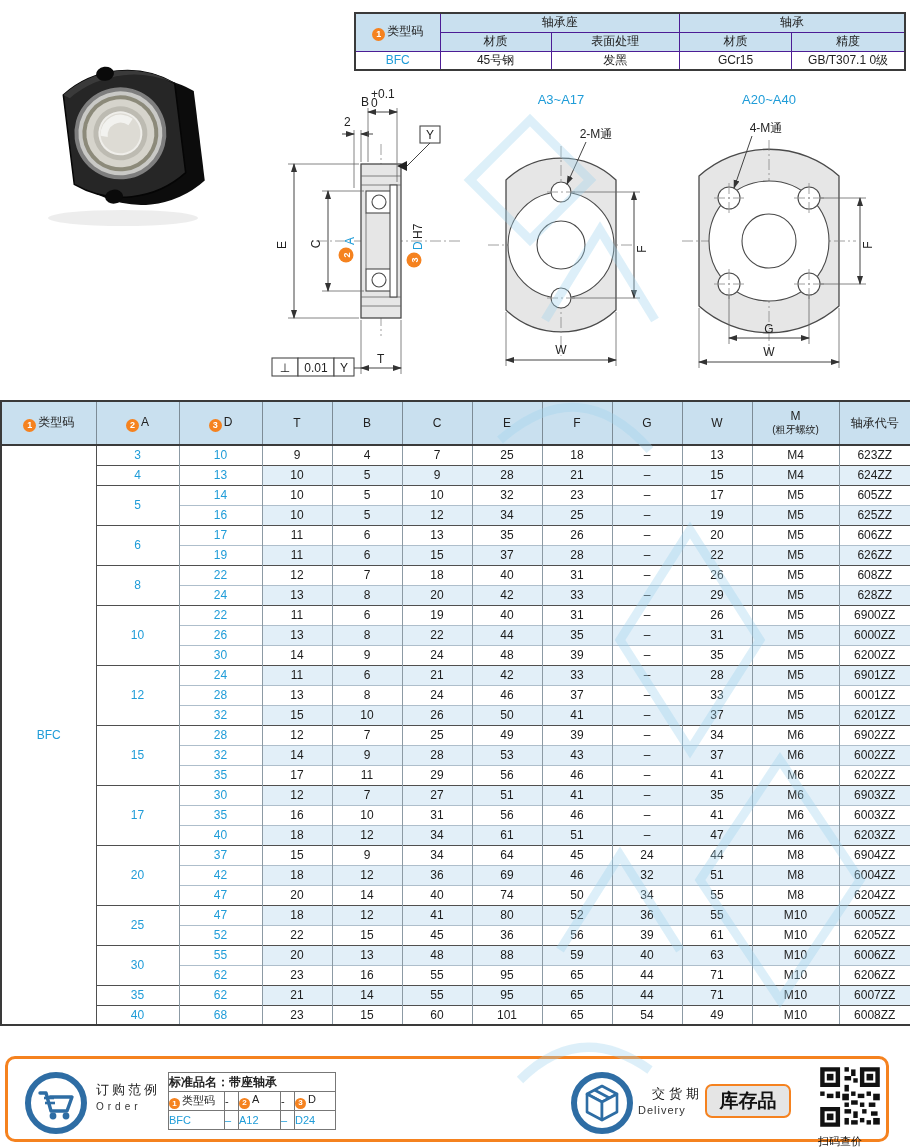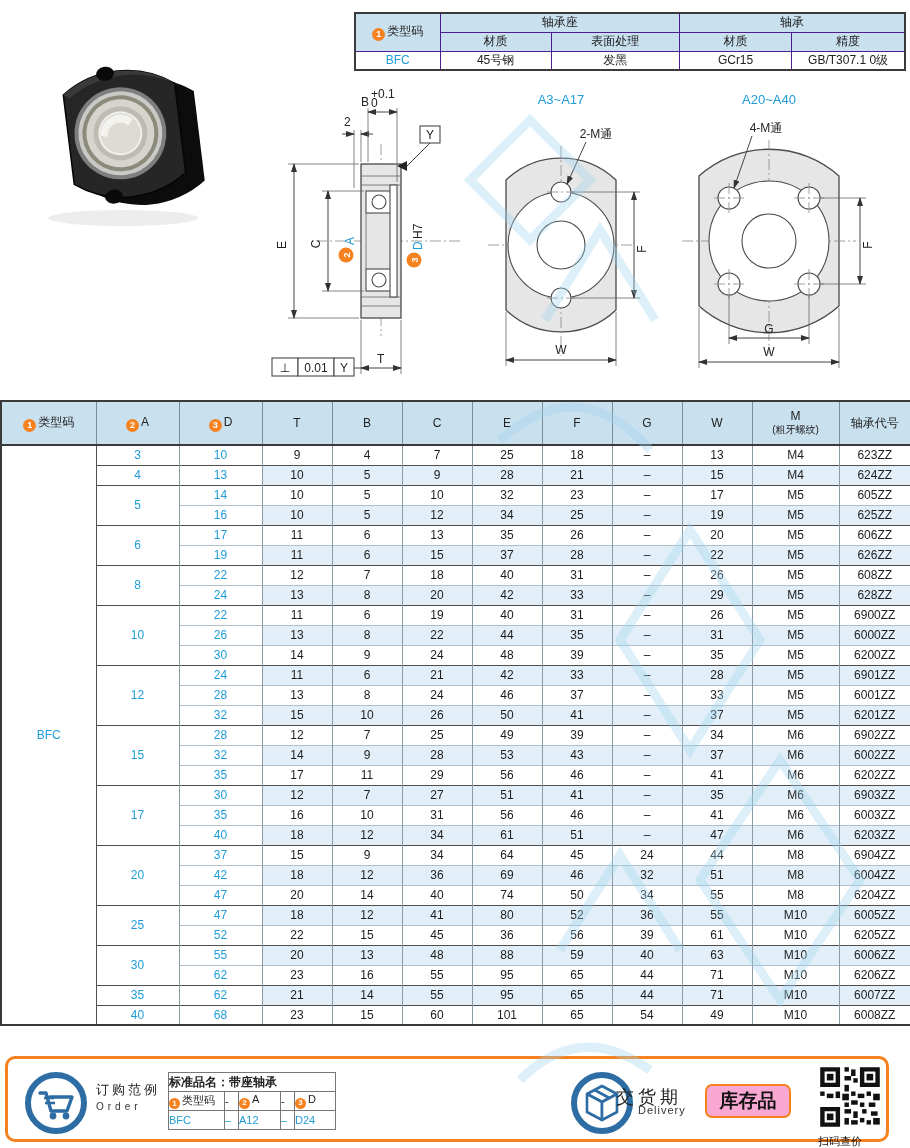--- a/index.html
+++ b/index.html
@@ -47,23 +47,23 @@
 
 
 .footer-box{position:absolute;left:5px;top:1056px;width:884px;height:86px;
 border:3px solid #f5821f;border-radius:10px;background:#fff}
 .order-cn{position:absolute;left:88px;top:22px;font-size:13px;letter-spacing:3px;color:#222}
 .order-en{position:absolute;left:88px;top:42px;font-size:10px;letter-spacing:4px;color:#333}
 .order-table{position:absolute;left:160px;top:13px;width:168px;border-collapse:collapse;
 font-size:11px;text-align:left;border:1.5px solid #555;color:#222}
 .order-table td{border:1px solid #777;height:19px}
 .ot-title{font-weight:bold;font-size:12px}
-.deliv-cn{position:absolute;left:608px;top:26px;font-size:18px;letter-spacing:4px;color:#222}
+.deliv-cn{position:absolute;left:644px;top:26px;font-size:13px;letter-spacing:4px;color:#222}
 .deliv-en{position:absolute;left:630px;top:45px;font-size:11px;letter-spacing:1px;color:#333}
-.stock-badge{position:absolute;left:697px;top:25px;width:86px;height:34px;background:#f9a8d4;
+.stock-badge{position:absolute;left:697px;top:25px;width:86px;height:34px;background:#e5e5e5;
 border:2px solid #f5821f;border-radius:7px;display:flex;align-items:center;justify-content:center;
 font-size:19px;font-weight:bold;color:#111}
 .qr-wrap{position:absolute;left:810px;top:6px;width:66px;text-align:left}
 .qr-cap{font-size:11px;color:#111;margin-top:1px}
 
 
 .wm{position:absolute;left:0;top:0;width:910px;height:1148px;pointer-events:none;z-index:6}
 </style>
 </head>
 <body>

